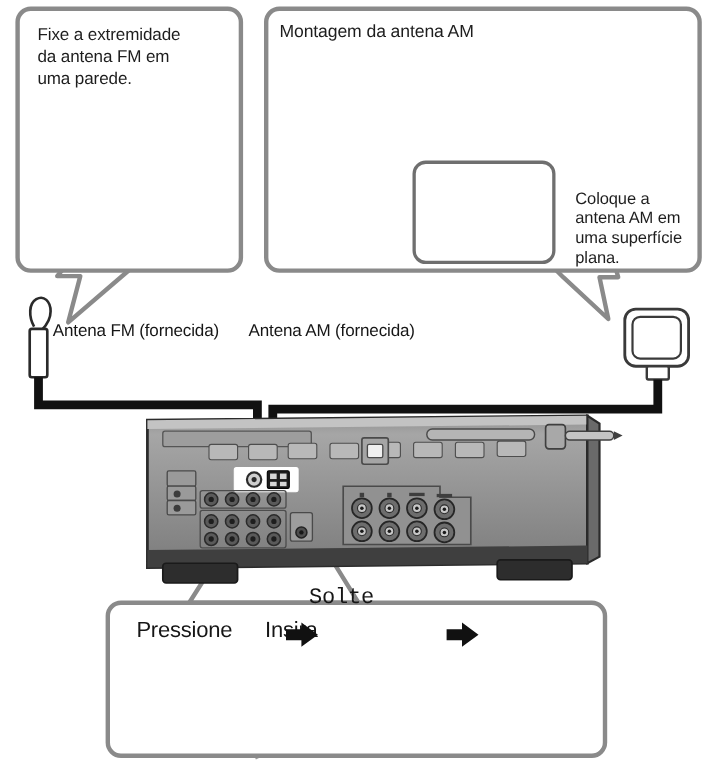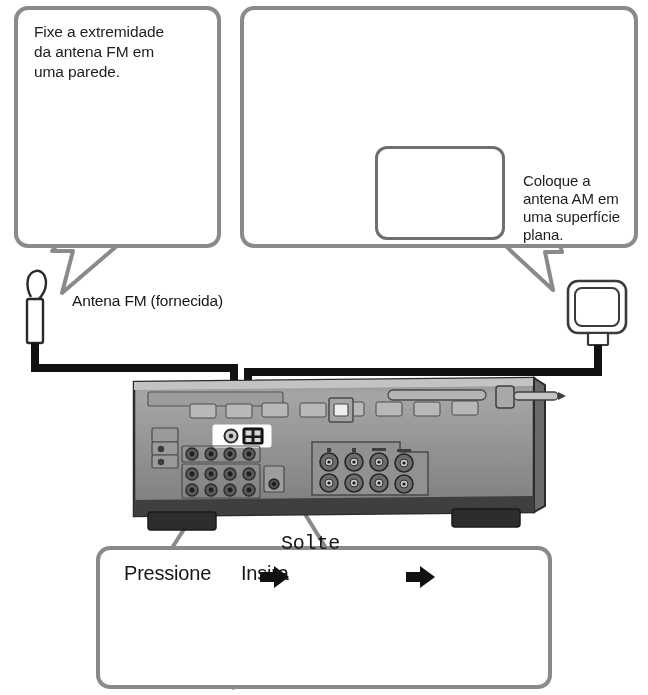--- a/index.html
+++ b/index.html
@@ -446,29 +446,31 @@
   </svg>
 
   <div class="callout" style="left:14px; top:6px; width:207px; height:242px;">
   </div>
   <div class="callout-text" style="left:34px; top:22px; width:175px;">Fixe a extremidade
 da antena FM em
 uma parede.</div>
 
   <div class="callout" style="left:240px; top:6px; width:398px; height:242px;">
   </div>
+  <div class="callout-text" style="left:254px; top:20px; width:300px; font-size:16px;">Montagem da antena AM</div>
 
   <div class="inset-box" style="left:375px; top:146px; width:130px; height:94px;">
   </div>
   <div class="callout-text" style="left:523px; top:172px; width:124px; font-size:15px; line-height:18px;">Coloque a
 antena AM em
 uma superfície
 plana.</div>
 
-  <div class="plain-label" style="left:72px; top:292px;">Antena FM (fornecida)</div>
+  <div class="plain-label" style="left:48px; top:292px;">Antena FM (fornecida)</div>
+  <div class="plain-label" style="left:226px; top:292px;">Antena AM (fornecida)</div>
 
   <div class="callout" style="left:96px; top:546px; width:456px; height:143px;">
   </div>
   <div class="step-label" style="left:124px; top:562px;">Pressione</div>
   <div class="step-label" style="left:216px; top:562px;margin-left:25px;">Insira</div>
   <div class="step-label" style="left:281px; top:532px;font-family:Liberation Mono, monospace;">Solte</div>
 
   <svg class="abs" style="left:258px; top:564px;" width="34" height="26" viewBox="0 0 34 26">
     <path d="M 2,8 L 16,8 L 16,2 L 31,13 L 16,24 L 16,18 L 2,18 Z" fill="#111111"></path>
   </svg>

